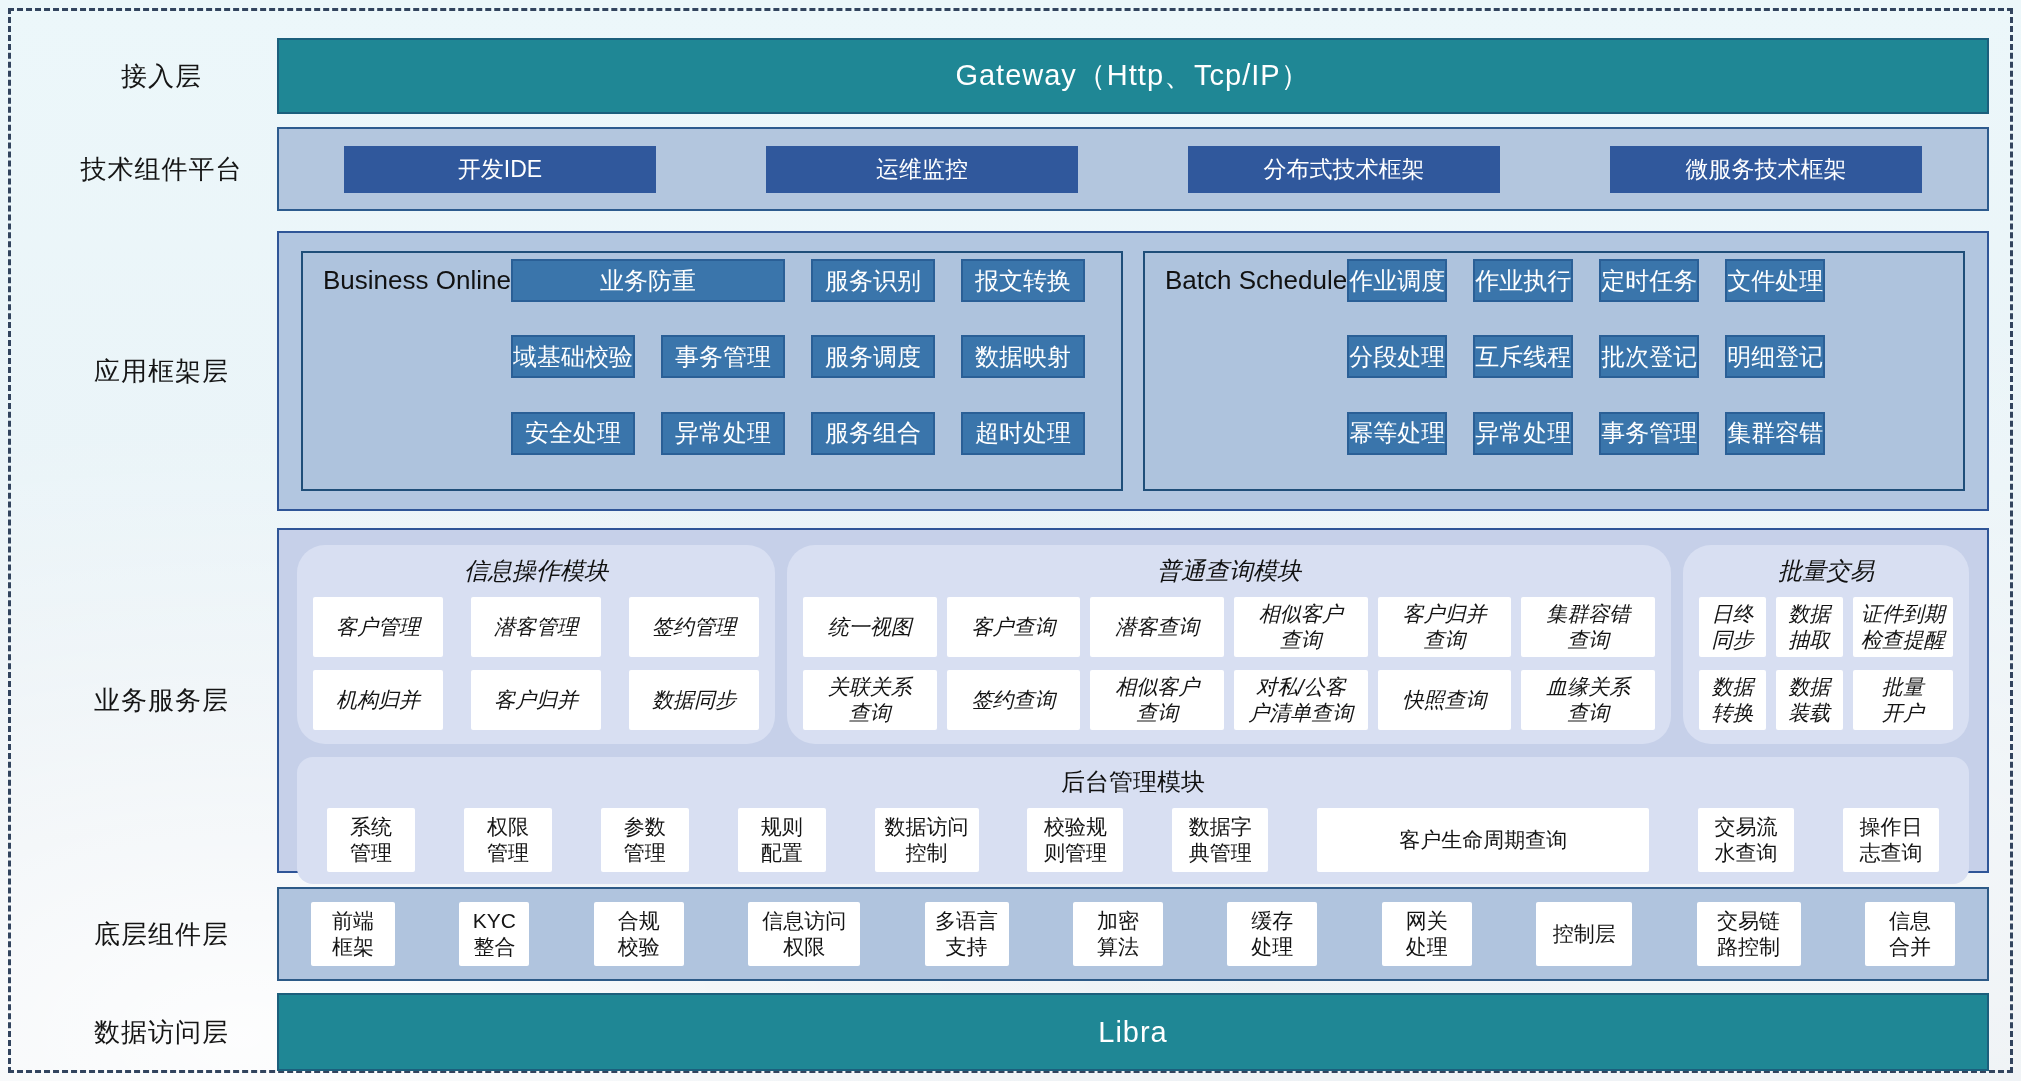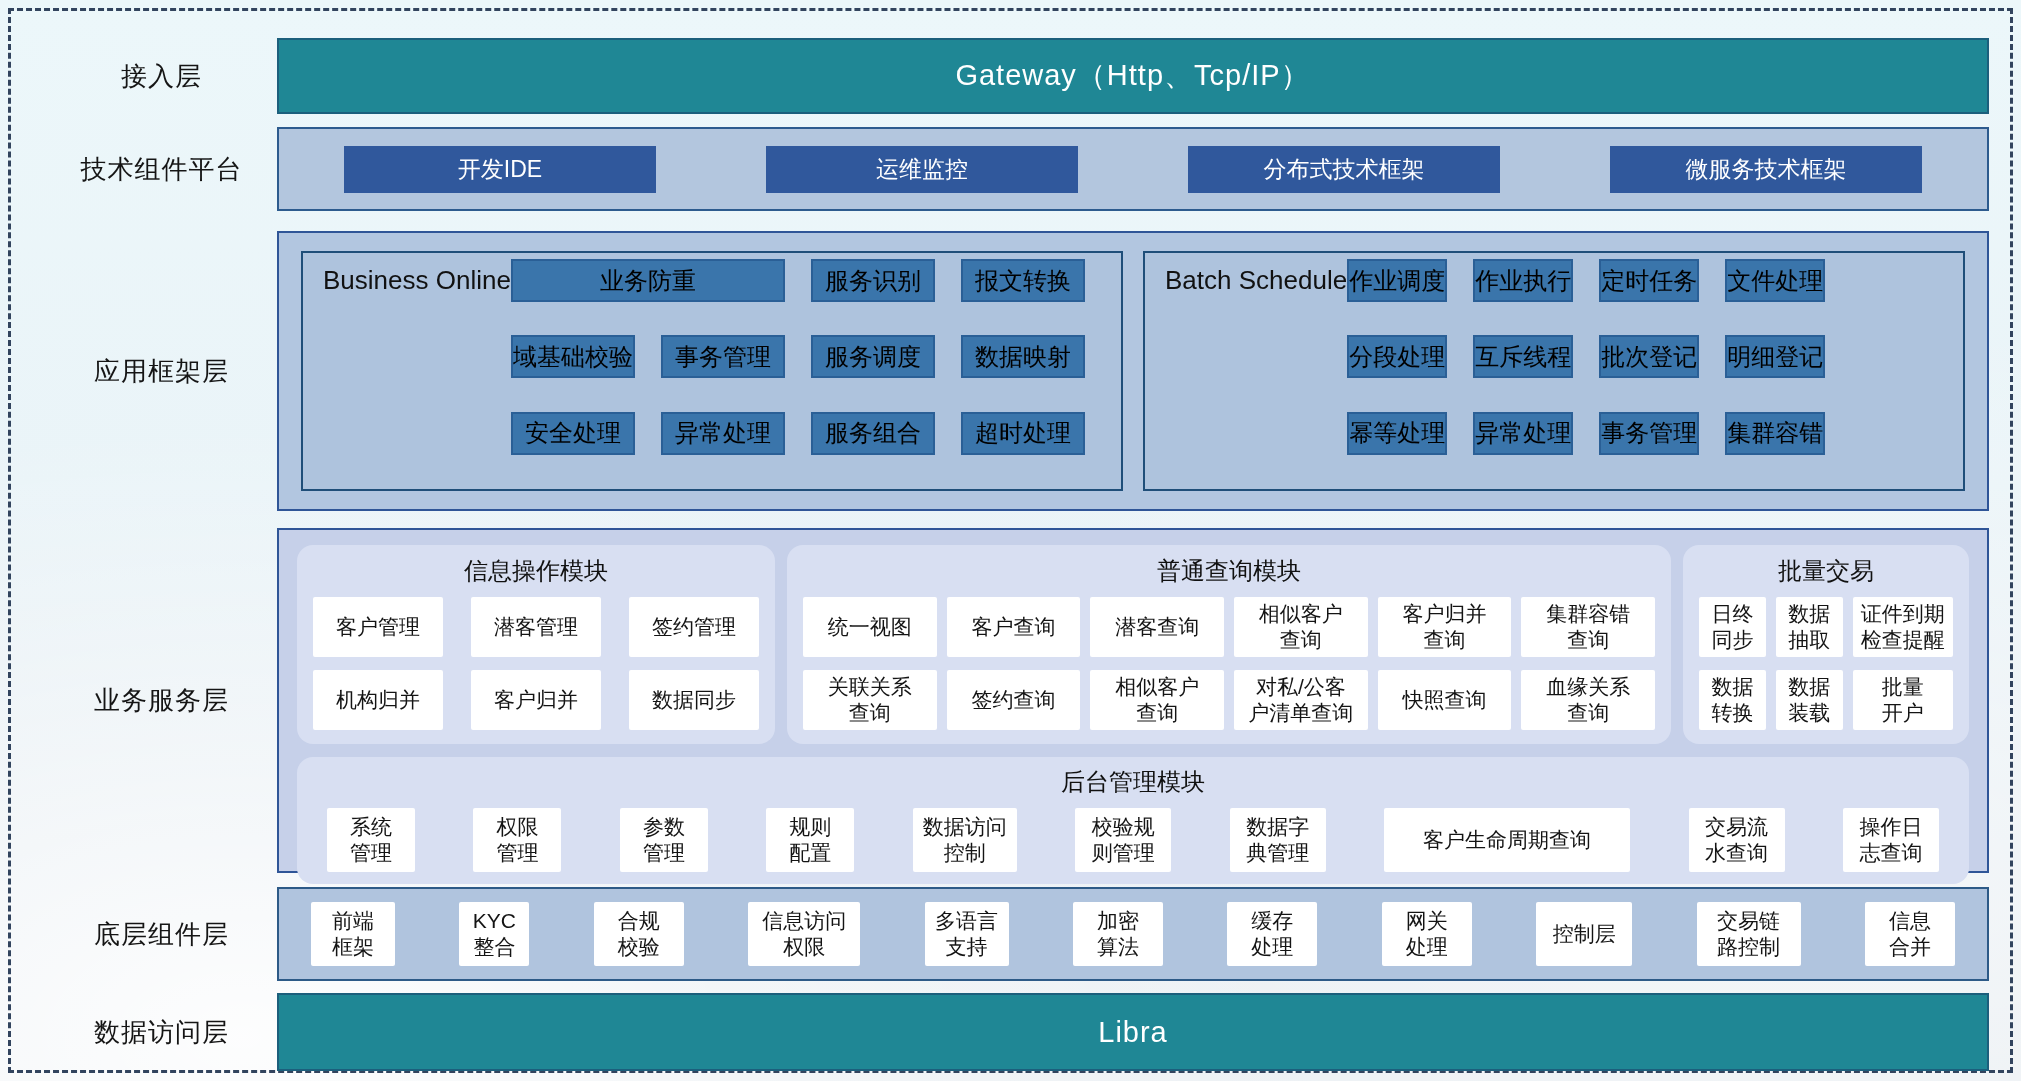--- a/index.html
+++ b/index.html
@@ -42,33 +42,33 @@
     flex:1; background:#b2c6e0; border:2px solid #2f5597; box-sizing:border-box;
     display:flex; gap:20px; padding:18px 22px;
   }
   .panel {
     flex:1; background:#aec3dd; border:2px solid #1f4e79; box-sizing:border-box;
     padding:6px 20px 18px; display:flex; flex-direction:row;
   }
   .panel-title { text-align:center; font-size:26px; color:#111; padding:6px 0 12px; }
   .panel-grid { display:grid; grid-template-columns:repeat(4,1fr); gap:17px 26px; }
   .btn-blue {
-    height:43px; background:#3a75ab; border:2px solid #2a5f96; color:#000000; font-size:24px;
+    height:43px; background:#3a75ab; border:2px solid #2a5f96; color:#ffffff; font-size:24px;
     display:flex; align-items:center; justify-content:center; box-sizing:border-box;
   }
 
   
   .service-container {
     flex:1; background:#c6d0e9; border:2px solid #2f5597; box-sizing:border-box;
     padding:15px 18px; display:flex; flex-direction:column;
   }
   .modules-row { display:flex; gap:12px; }
   .module {
-    background:#d8dff2; border-radius:16px; padding:5px 16px 14px; box-sizing:border-box;
-    display:flex; flex-direction:column;
+    background:#d8dff2; border-radius:28px; padding:5px 16px 14px; box-sizing:border-box;
+    display:flex; flex-direction:column;font-style:italic;
   }
   .module-title { text-align:center; font-size:24px; color:#111; padding:5px 0 10px; }
   .m-info  { width:478px; flex:none; }
   .m-query { flex:1; }
   .m-batch { width:286px; flex:none; }
   .module-grid { display:grid; gap:13px 28px; flex:1; }
   .grid-3 { grid-template-columns:repeat(3,1fr); }
   .grid-6 { grid-template-columns:repeat(6,1fr); gap:13px 10px; }
   .grid-batch { grid-template-columns:1fr 1fr 1.5fr; gap:13px 10px; }
   .card {
@@ -231,21 +231,21 @@
                 <div class="card" style="width: 88px;">参数
 管理</div>
                 <div class="card" style="width: 88px;">规则
 配置</div>
                 <div class="card" style="width: 104px;">数据访问
 控制</div>
                 <div class="card" style="width: 96px;">校验规
 则管理</div>
                 <div class="card" style="width: 96px;">数据字
 典管理</div>
-                <div class="card" style="width: 246px;">客户生命周期查询</div>
+                <div class="card" style="width: 332px;">客户生命周期查询</div>
                 <div class="card" style="width: 96px;">交易流
 水查询</div>
                 <div class="card" style="width: 96px;">操作日
 志查询</div>
               </div>
           </div>
         </div>
       </div>
     </div>
 

